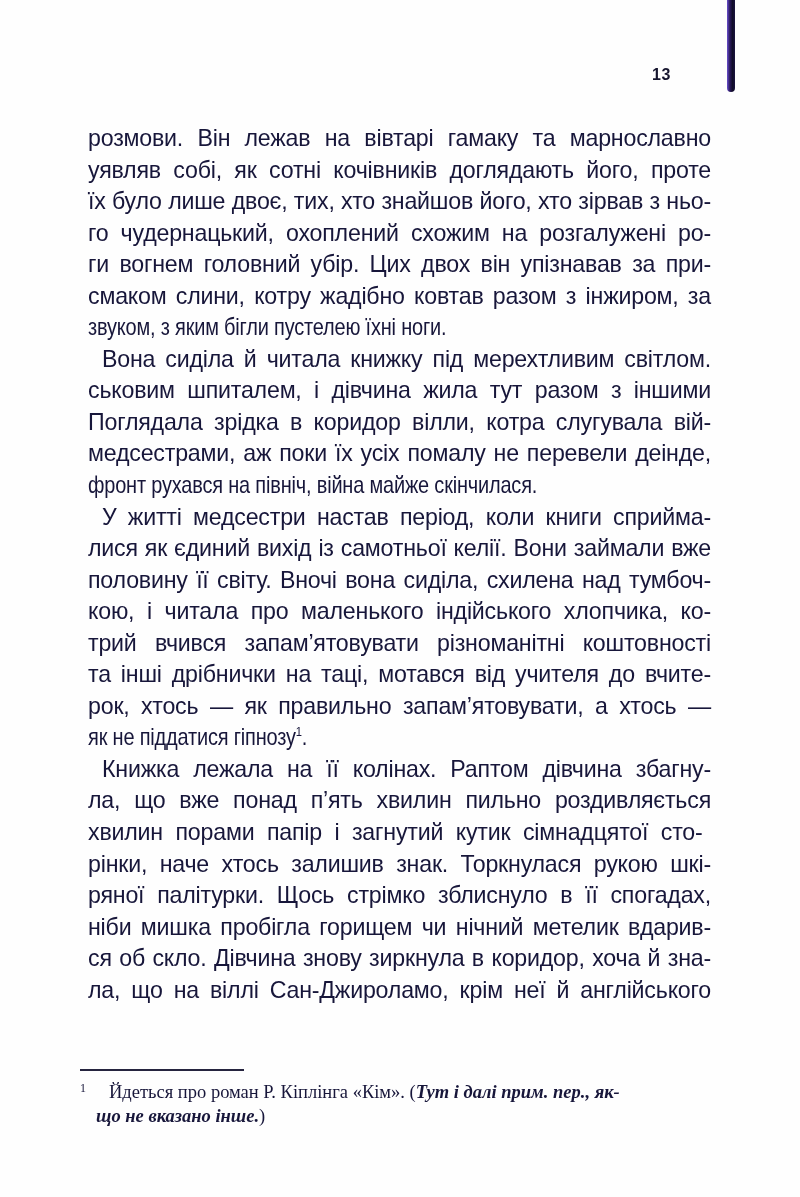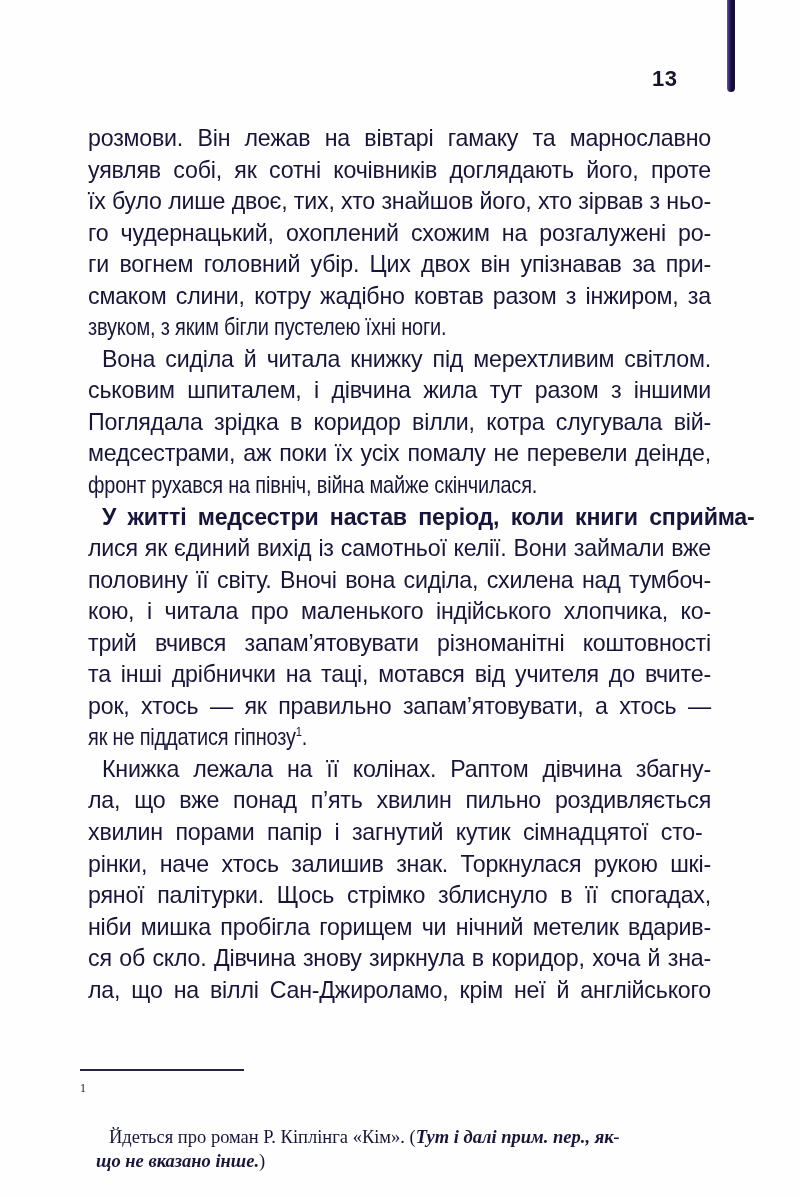--- a/index.html
+++ b/index.html
@@ -29,21 +29,21 @@
       top: 0;
       width: 8px;
       height: 92px;
       background: linear-gradient(to right, #6a4fd0 0%, #2a1a5c 35%, #100c28 70%, #1a1440 100%);
       border-radius: 0 0 4px 4px;
     }
     .page-number {
       position: absolute;
       left: 652px;
       top: 66px;
-      font-size: 22px;
+      font-size: 16px;
       font-weight: bold;
       color: #16152e;
       letter-spacing: 0.5px;
     }
     .body-text {
       position: absolute;
       left: 88px;
       top: 123px;
       width: 623px;
     }
@@ -88,21 +88,20 @@
       left: 0;
       top: -4px;
       font-size: 12px;
     }
     .footnote .fn-line {
       display: block;
       white-space: nowrap;
     }
     .footnote .fn-line1 {
       padding-left: 29px;
-      margin-top: 45px;
     }
     .footnote .fn-line2 {
       padding-left: 16px;
     }
     .footnote em {
       font-style: italic;
       font-weight: bold;
     }
     sup.fn-ref {
       font-size: 13px;
@@ -124,21 +123,21 @@
       <span class="line"><span style="display: inline-block; white-space: nowrap; word-spacing: 0.136364px;"><span>їх було лише двоє, тих, хто знайшов його, хто зірвав з ньо-</span></span></span>
       <span class="line"><span style="display: inline-block; white-space: nowrap; word-spacing: 5.9375px;"><span>го чудернацький, охоплений схожим на розгалужені ро-</span></span></span>
       <span class="line"><span style="display: inline-block; white-space: nowrap; word-spacing: 4.17014px;"><span>ги вогнем головний убір. Цих двох він упізнавав за при-</span></span></span>
       <span class="line"><span style="display: inline-block; white-space: nowrap; word-spacing: 3.05273px;"><span>смаком слини, котру жадібно ковтав разом з інжиром, за</span></span></span>
       <span class="line last"><span style="display: inline-block; white-space: nowrap; transform: scaleX(0.86); transform-origin: left center;"><span>звуком, з яким бігли пустелею їхні ноги.</span></span></span>
       <span class="line indent"><span style="display: inline-block; white-space: nowrap; word-spacing: 3.82366px;"><span>Вона сиділа й читала книжку під мерехтливим світлом.</span></span></span>
       <span class="line"><span style="display: inline-block; white-space: nowrap; word-spacing: 6.21094px;"><span>ськовим шпиталем, і дівчина жила тут разом з іншими</span></span></span>
       <span class="line"><span style="display: inline-block; white-space: nowrap; word-spacing: 5.18304px;"><span>Поглядала зрідка в коридор вілли, котра слугувала вій-</span></span></span>
       <span class="line"><span style="display: inline-block; white-space: nowrap; word-spacing: 1.72852px;"><span>медсестрами, аж поки їх усіх помалу не перевели деінде,</span></span></span>
       <span class="line last"><span style="display: inline-block; white-space: nowrap; transform: scaleX(0.86); transform-origin: left center;"><span>фронт рухався на північ, війна майже скінчилася.</span></span></span>
-      <span class="line indent"><span style="display: inline-block; white-space: nowrap; word-spacing: 5.0692px; font-weight: bold;"><span>У житті медсестри настав період, коли книги сприйма-</span></span></span>
+      <span class="line indent"><span style="display: inline-block; white-space: nowrap; word-spacing: 5.0692px;"><span>У житті медсестри настав період, коли книги сприйма-</span></span></span>
       <span class="line"><span style="display: inline-block; white-space: nowrap; word-spacing: 0.732639px;"><span>лися як єдиний вихід із самотньої келії. Вони займали вже</span></span></span>
       <span class="line"><span style="display: inline-block; white-space: nowrap; word-spacing: 2.18945px;"><span>половину її світу. Вночі вона сиділа, схилена над тумбоч-</span></span></span>
       <span class="line"><span style="display: inline-block; white-space: nowrap; word-spacing: 6.39509px;"><span>кою, і читала про маленького індійського хлопчика, ко-</span></span></span>
       <span class="line"><span style="display: inline-block; white-space: nowrap; word-spacing: 12.0234px;"><span>трий вчився запам’ятовувати різноманітні коштовності</span></span></span>
       <span class="line"><span style="display: inline-block; white-space: nowrap; word-spacing: 3.7691px;"><span>та інші дрібнички на таці, мотався від учителя до вчите-</span></span></span>
       <span class="line"><span style="display: inline-block; white-space: nowrap; word-spacing: 5.28711px;"><span>рок, хтось — як правильно запам’ятовувати, а хтось —</span></span></span>
       <span class="line last"><span style="display: inline-block; white-space: nowrap; transform: scaleX(0.86); transform-origin: left center;"><span>як не піддатися гіпнозу</span><sup class="fn-ref">1</sup><span>.</span></span></span>
       <span class="line indent"><span style="display: inline-block; white-space: nowrap; word-spacing: 7.76339px;"><span>Книжка лежала на її колінах. Раптом дівчина збагну-</span></span></span>
       <span class="line"><span style="display: inline-block; white-space: nowrap; word-spacing: 7.64955px;"><span>ла, що вже понад п’ять хвилин пильно роздивляється</span></span></span>
       <span class="line"><span style="display: inline-block; white-space: nowrap; word-spacing: 6.26786px;"><span>хвилин порами папір і загнутий кутик сімнадцятої сто-</span></span></span>

